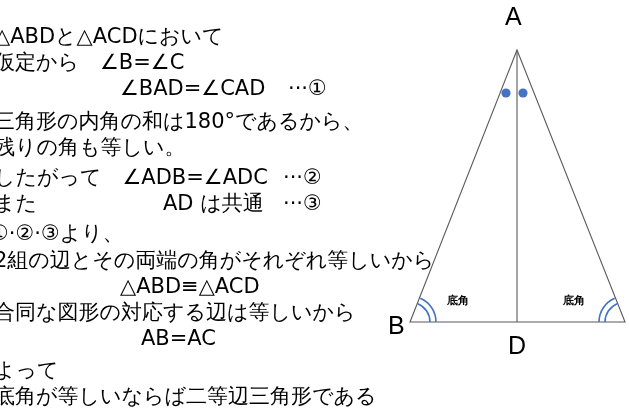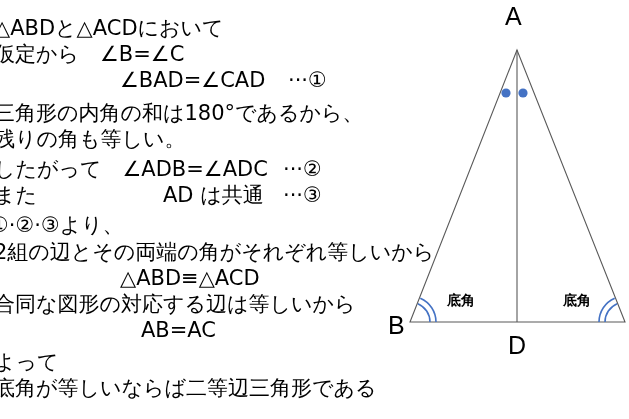--- a/index.html
+++ b/index.html
@@ -20,21 +20,21 @@
     width: 629px;
     height: 419px;
     background: #ffffff;
     overflow: hidden;
   }
 
   
   .proof-block {
     position: absolute;
     left: 0;
-    top: 4px;
+    top: 12px;
     width: 400px;
     height: 400px;
   }
   .proof-line {
     position: absolute;
     white-space: pre;
     font-size: 21px;
     line-height: 21px;
     letter-spacing: 0px;
     font-family: "DejaVu Sans", "Liberation Sans", sans-serif;
@@ -63,21 +63,21 @@
   .vertex-label {
     position: absolute;
     font-size: 25px;
     line-height: 25px;
     font-family: "Liberation Sans", "DejaVu Sans", sans-serif;
     color: #000000;
     white-space: pre;
   }
   .angle-label {
     position: absolute;
-    font-size: 14px;
+    font-size: 11px;
     line-height: 9px;
     font-weight: bold;
     font-family: "DejaVu Sans", "Liberation Sans", sans-serif;
     color: #000000;
     white-space: pre;
   }
 </style>
 </head>
 <body>
 

